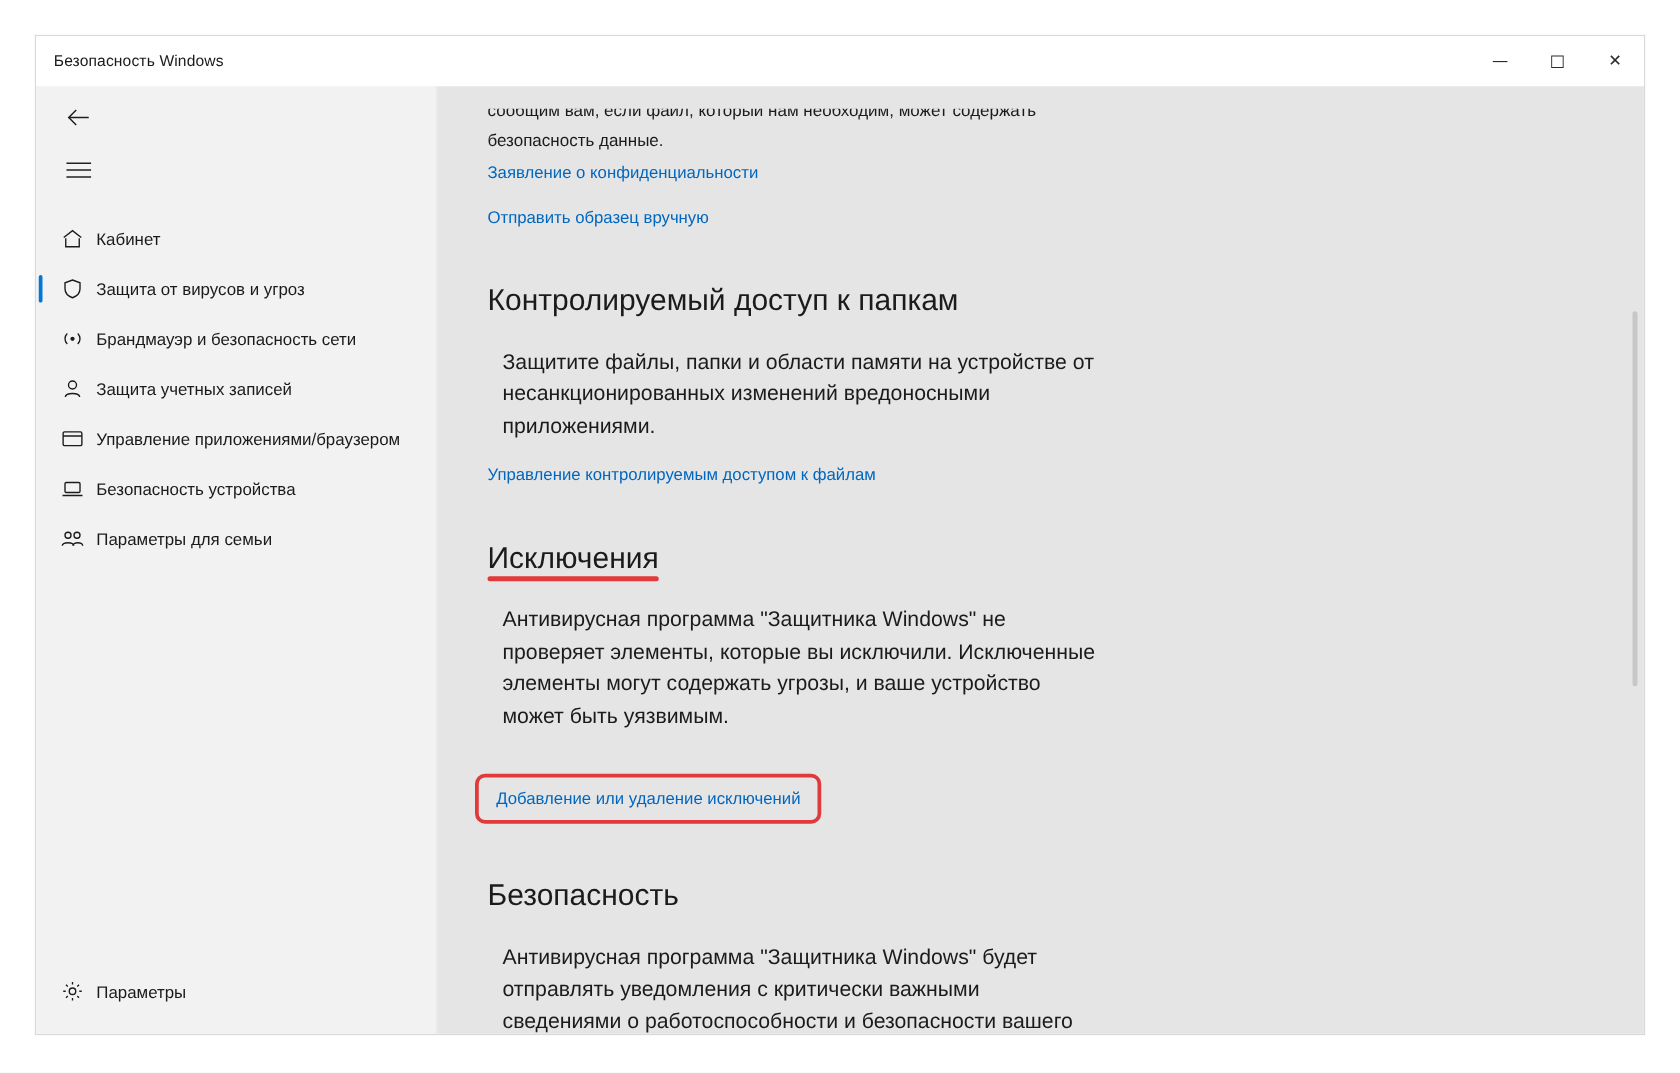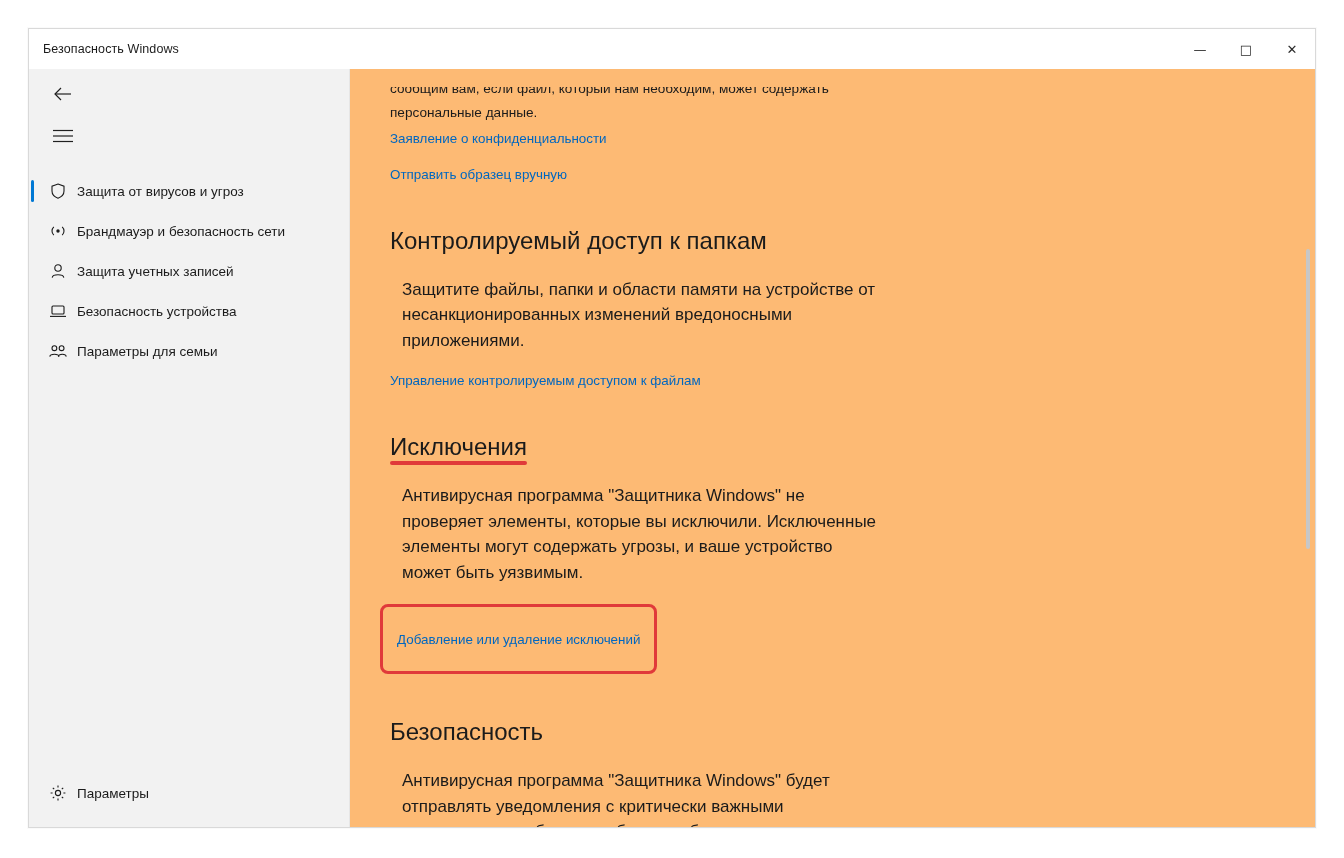--- a/index.html
+++ b/index.html
@@ -123,21 +123,21 @@
   }
   .side-bottom {
     margin-top: auto;
     margin-bottom: 14px;
   }
   
   .content {
     flex: 1 1 auto;
     position: relative;
     overflow: hidden;
-    background: #fdba74;
+    background: #e5e5e5;
     padding: 0 0 0 40px;
   }
   .content-inner {
     padding-top: 18px;
     padding-right: 40px;
     max-width: 640px;
   }
   .para {
     font-size: 13.6px;
     color: #1b1b1b;
@@ -211,22 +211,22 @@
     right: 0;
     bottom: -4px;
     height: 4px;
     background: #e03a3a;
     border-radius: 2px;
   }
   .highlight-box {
     display: inline-block;
     border: 3px solid #e03a3a;
     border-radius: 8px;
-    padding: 23px 14px;
-    margin: 7px 0 0 -10px;
+    padding: 8px 14px;
+    margin: 22px 0 0 -10px;
   }
   
   .scrollbar {
     position: absolute;
     right: 2px;
     top: 0;
     bottom: 0;
     width: 10px;
   }
   .scroll-thumb {
@@ -279,20 +279,29 @@
                 <path d="M0 1.5 H20"></path>
                   <path d="M0 7 H20"></path>
                   <path d="M0 12.5 H20"></path>
               </svg>
             </span>
           </div>
         </div>
 
         <div class="nav-list">
 
+          <div class="nav-item">
+            <span class="nav-ic">
+              <svg width="18" height="18" viewBox="0 0 18 18" fill="none" stroke="#1b1b1b" stroke-width="1.1">
+                <path d="M2 8 L9 2.5 L16 8"></path>
+                  <path d="M3.6 8.6 V15.4 H14.4 V8.6"></path>
+              </svg>
+            </span>
+            <span>Кабинет</span>
+          </div>
 
           <div class="nav-item selected">
             <span class="nav-ic">
               <svg width="18" height="18" viewBox="0 0 18 18" fill="none" stroke="#1b1b1b" stroke-width="1.1">
                 <path d="M9 2 L15 4.2 V9 C15 12.6 12.3 15 9 16.2 C5.7 15 3 12.6 3 9 V4.2 Z"></path>
               </svg>
             </span>
             <span>Защита от вирусов и угроз</span>
           </div>
 
@@ -310,20 +319,29 @@
           <div class="nav-item">
             <span class="nav-ic">
               <svg width="18" height="18" viewBox="0 0 18 18" fill="none" stroke="#1b1b1b" stroke-width="1.1">
                 <circle cx="9" cy="6" r="3.2"></circle>
                   <path d="M3.2 15.6 C3.8 11.8 14.2 11.8 14.8 15.6"></path>
               </svg>
             </span>
             <span>Защита учетных записей</span>
           </div>
 
+          <div class="nav-item">
+            <span class="nav-ic">
+              <svg width="18" height="16" viewBox="0 0 18 16" fill="none" stroke="#1b1b1b" stroke-width="1.1">
+                <rect x="1.5" y="2.5" width="15" height="11" rx="1.2"></rect>
+                  <path d="M1.5 5.8 H16.5"></path>
+              </svg>
+            </span>
+            <span>Управление приложениями/браузером</span>
+          </div>
 
           <div class="nav-item">
             <span class="nav-ic">
               <svg width="18" height="16" viewBox="0 0 18 16" fill="none" stroke="#1b1b1b" stroke-width="1.1">
                 <rect x="3" y="3" width="12" height="8" rx="1"></rect>
                   <path d="M1 13.4 H17"></path>
               </svg>
             </span>
             <span>Безопасность устройства</span>
           </div>
@@ -354,21 +372,21 @@
           </div>
         </div>
       </div>
 
       <div class="content">
         <div class="content-inner">
 
           <div class="clip-row">
             <p class="para clipped">сообщим вам, если файл, который нам необходим, может содержать</p>
           </div>
-          <p class="para">персональные данные.</p>
+          <p class="para">безопасность данные.</p>
 
 
           <a class="link" href="#">Заявление о конфиденциальности</a>
 
           <div class="link-block">
             <a class="link" href="#">Отправить образец вручную</a>
           </div>
 
           
           <div>

